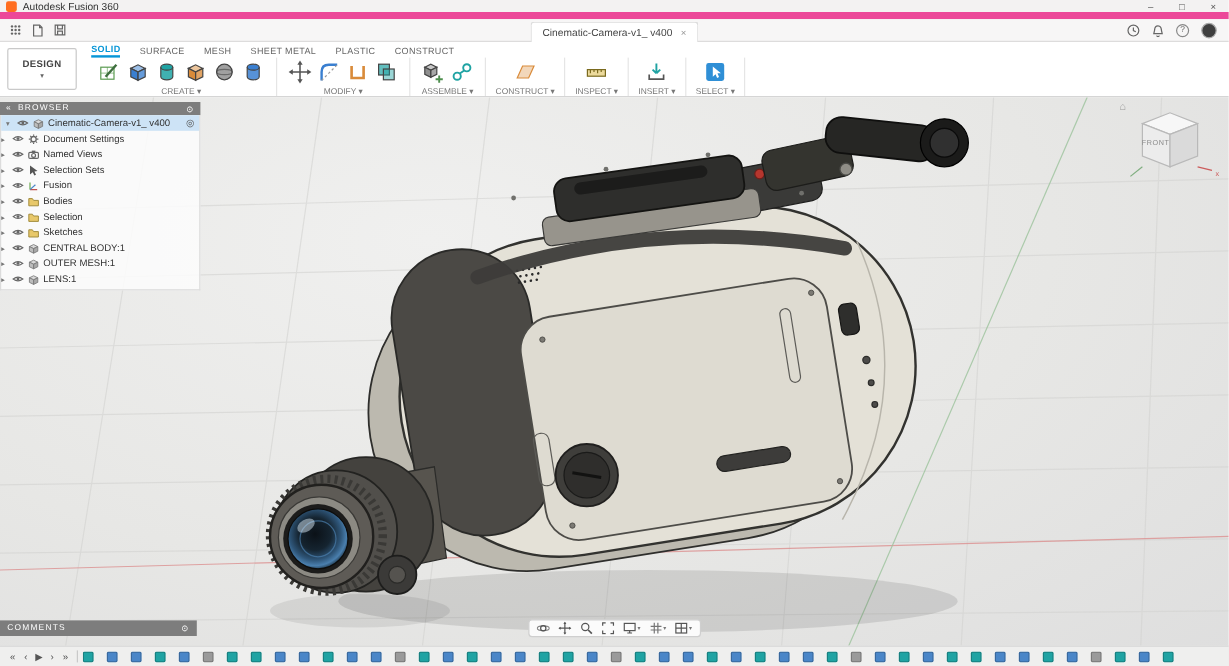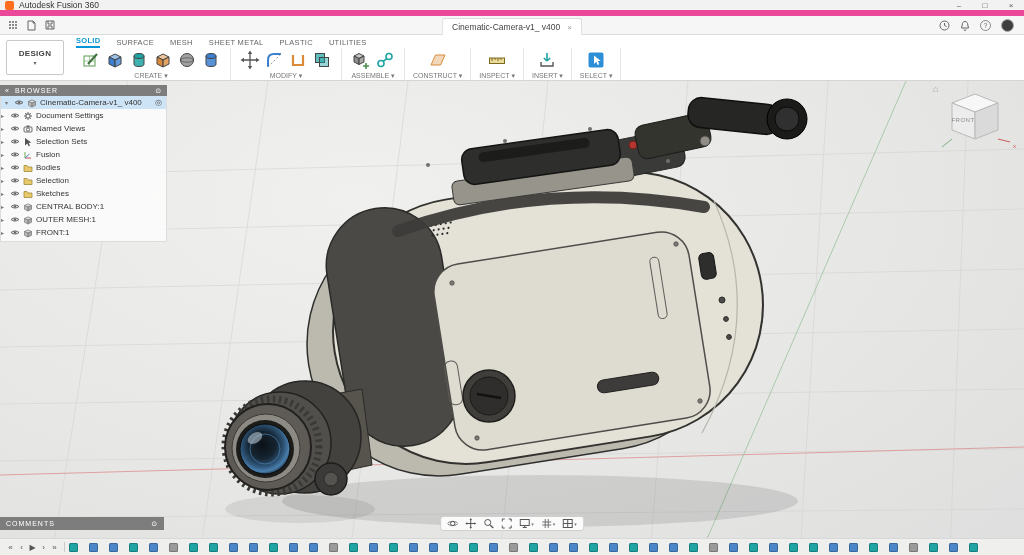--- a/index.html
+++ b/index.html
@@ -148,21 +148,21 @@
       <span class="wl">DESIGN</span>
       <span class="chev">▾</span>
     </div>
     <div class="ribbon-right">
       <div id="ribbon-tabs">
           <span class="rtab active">SOLID</span>
           <span class="rtab">SURFACE</span>
           <span class="rtab">MESH</span>
           <span class="rtab">SHEET METAL</span>
           <span class="rtab">PLASTIC</span>
-          <span class="rtab">UTILITIES</span>
+          <span class="rtab">CONSTRUCT</span>
         </div>
       <div id="ribbon-groups">
           <div class="rgroup">
             <div class="rg-icons">
               <span class="rg-icon">
                 <svg width="20" height="20" viewBox="0 0 20 20">
                   <rect x="3" y="6" width="11" height="10" fill="none" stroke="#5a9b51"></rect>
                   <line x1="3" y1="11" x2="14" y2="11" stroke="#5a9b51" stroke-opacity=".5"></line>
                   <line x1="8.5" y1="6" x2="8.5" y2="16" stroke="#5a9b51" stroke-opacity=".5"></line>
                   <line x1="7" y1="14" x2="16" y2="4" stroke="#3e6e3e" stroke-width="2"></line>
@@ -578,21 +578,21 @@
                 <circle cx="5" cy="3.5" r="1.2" fill="#666"></circle>
               </svg>
             </span>
             <span>
               <svg width="10" height="10" viewBox="0 0 10 10">
                 <polygon points="1.5,3.5 5,1.8 8.5,3.5 5,5.2" fill="#d9d9d9" stroke="#777" stroke-width=".7"></polygon>
                 <polygon points="1.5,3.5 5,5.2 5,9 1.5,7.3" fill="#bdbdbd" stroke="#777" stroke-width=".7"></polygon>
                 <polygon points="5,5.2 8.5,3.5 8.5,7.3 5,9" fill="#a8a8a8" stroke="#777" stroke-width=".7"></polygon>
               </svg>
             </span>
-            <span class="lbl">FRONT:1</span>
+            <span class="lbl">LENS:1</span>
           </div>
         </div>
     </div>
 
     <div class="viewcube">
       <span class="vc-home">⌂</span>
       <svg width="78" height="66" viewBox="0 0 78 66">
         <polygon points="16,16 39,7 62,16 39,25" fill="#f7f7f7" stroke="#b9b9b9"></polygon>
         <polygon points="16,16 39,25 39,52 16,43" fill="#ececec" stroke="#b9b9b9"></polygon>
         <polygon points="39,25 62,16 62,43 39,52" fill="#dadada" stroke="#b9b9b9"></polygon>

